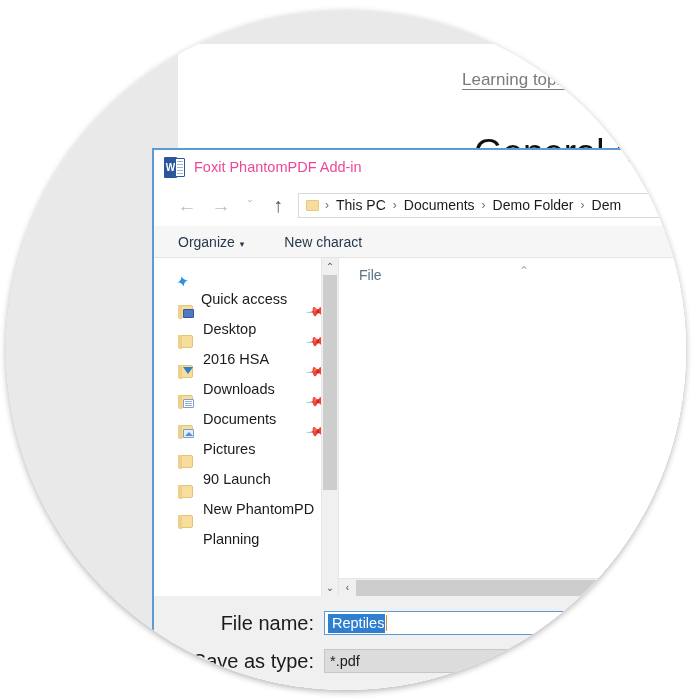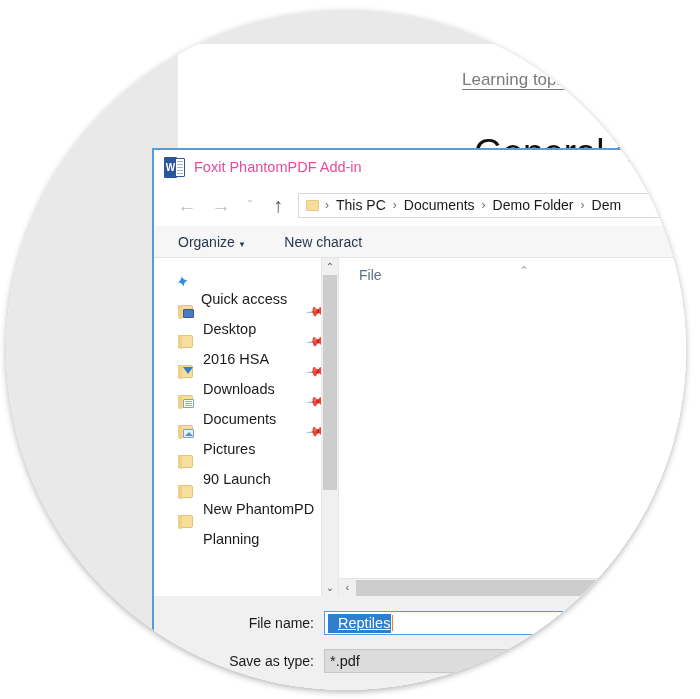--- a/index.html
+++ b/index.html
@@ -109,24 +109,24 @@
   .col-name{font-size:14px;color:#5d7186;}
   .col-sort{position:absolute;left:180px;top:6px;color:#9fb0c0;font-size:12px;}
   .hscroll{position:absolute;left:0;right:0;bottom:0;height:18px;background:#f0f0f0;
      border-top:1px solid #e6e6e6;display:flex;align-items:center;box-sizing:border-box;}
   .hs-arrow{width:17px;text-align:center;color:#4a4a4a;font-size:10px;}
   .hsthumb{flex:1;height:16px;background:#cdcdcd;margin-right:0;}
 
   
   .dlg-foot{position:relative;height:104px;background:#f0f0f0;padding-top:14px;box-sizing:border-box;}
   .frow{display:flex;align-items:center;height:26px;margin-bottom:12px;}
-  .flabel{width:170px;text-align:right;padding-right:10px;font-size:14px;color:#1b1b1b;box-sizing:border-box;}
+  .flabel{width:170px;text-align:right;padding-right:10px;font-size:20px;color:#1b1b1b;box-sizing:border-box;}
   .finput{width:330px;height:24px;background:#ffffff;border:1px solid #5b9bd5;box-sizing:border-box;
      display:flex;align-items:center;padding-left:3px;}
-  .sel{background:#2f7fd0;color:#ffffff;font-size:14.5px;padding:1px 1px 2px 10px;text-decoration:underline;}
+  .sel{background:#2f7fd0;color:#ffffff;font-size:14.5px;padding:1px 1px 2px 4px;}
   .caret{width:1px;height:16px;background:#e08a2e;margin-left:1px;}
   .fcombo{width:330px;height:24px;background:#dcdcdc;border:1px solid #c6c6c6;box-sizing:border-box;
      display:flex;align-items:center;padding-left:5px;font-size:14.5px;color:#1b1b1b;}
 </style>
 </head>
 <body>
 
 <div id="stage">
   <div id="circle">
 

